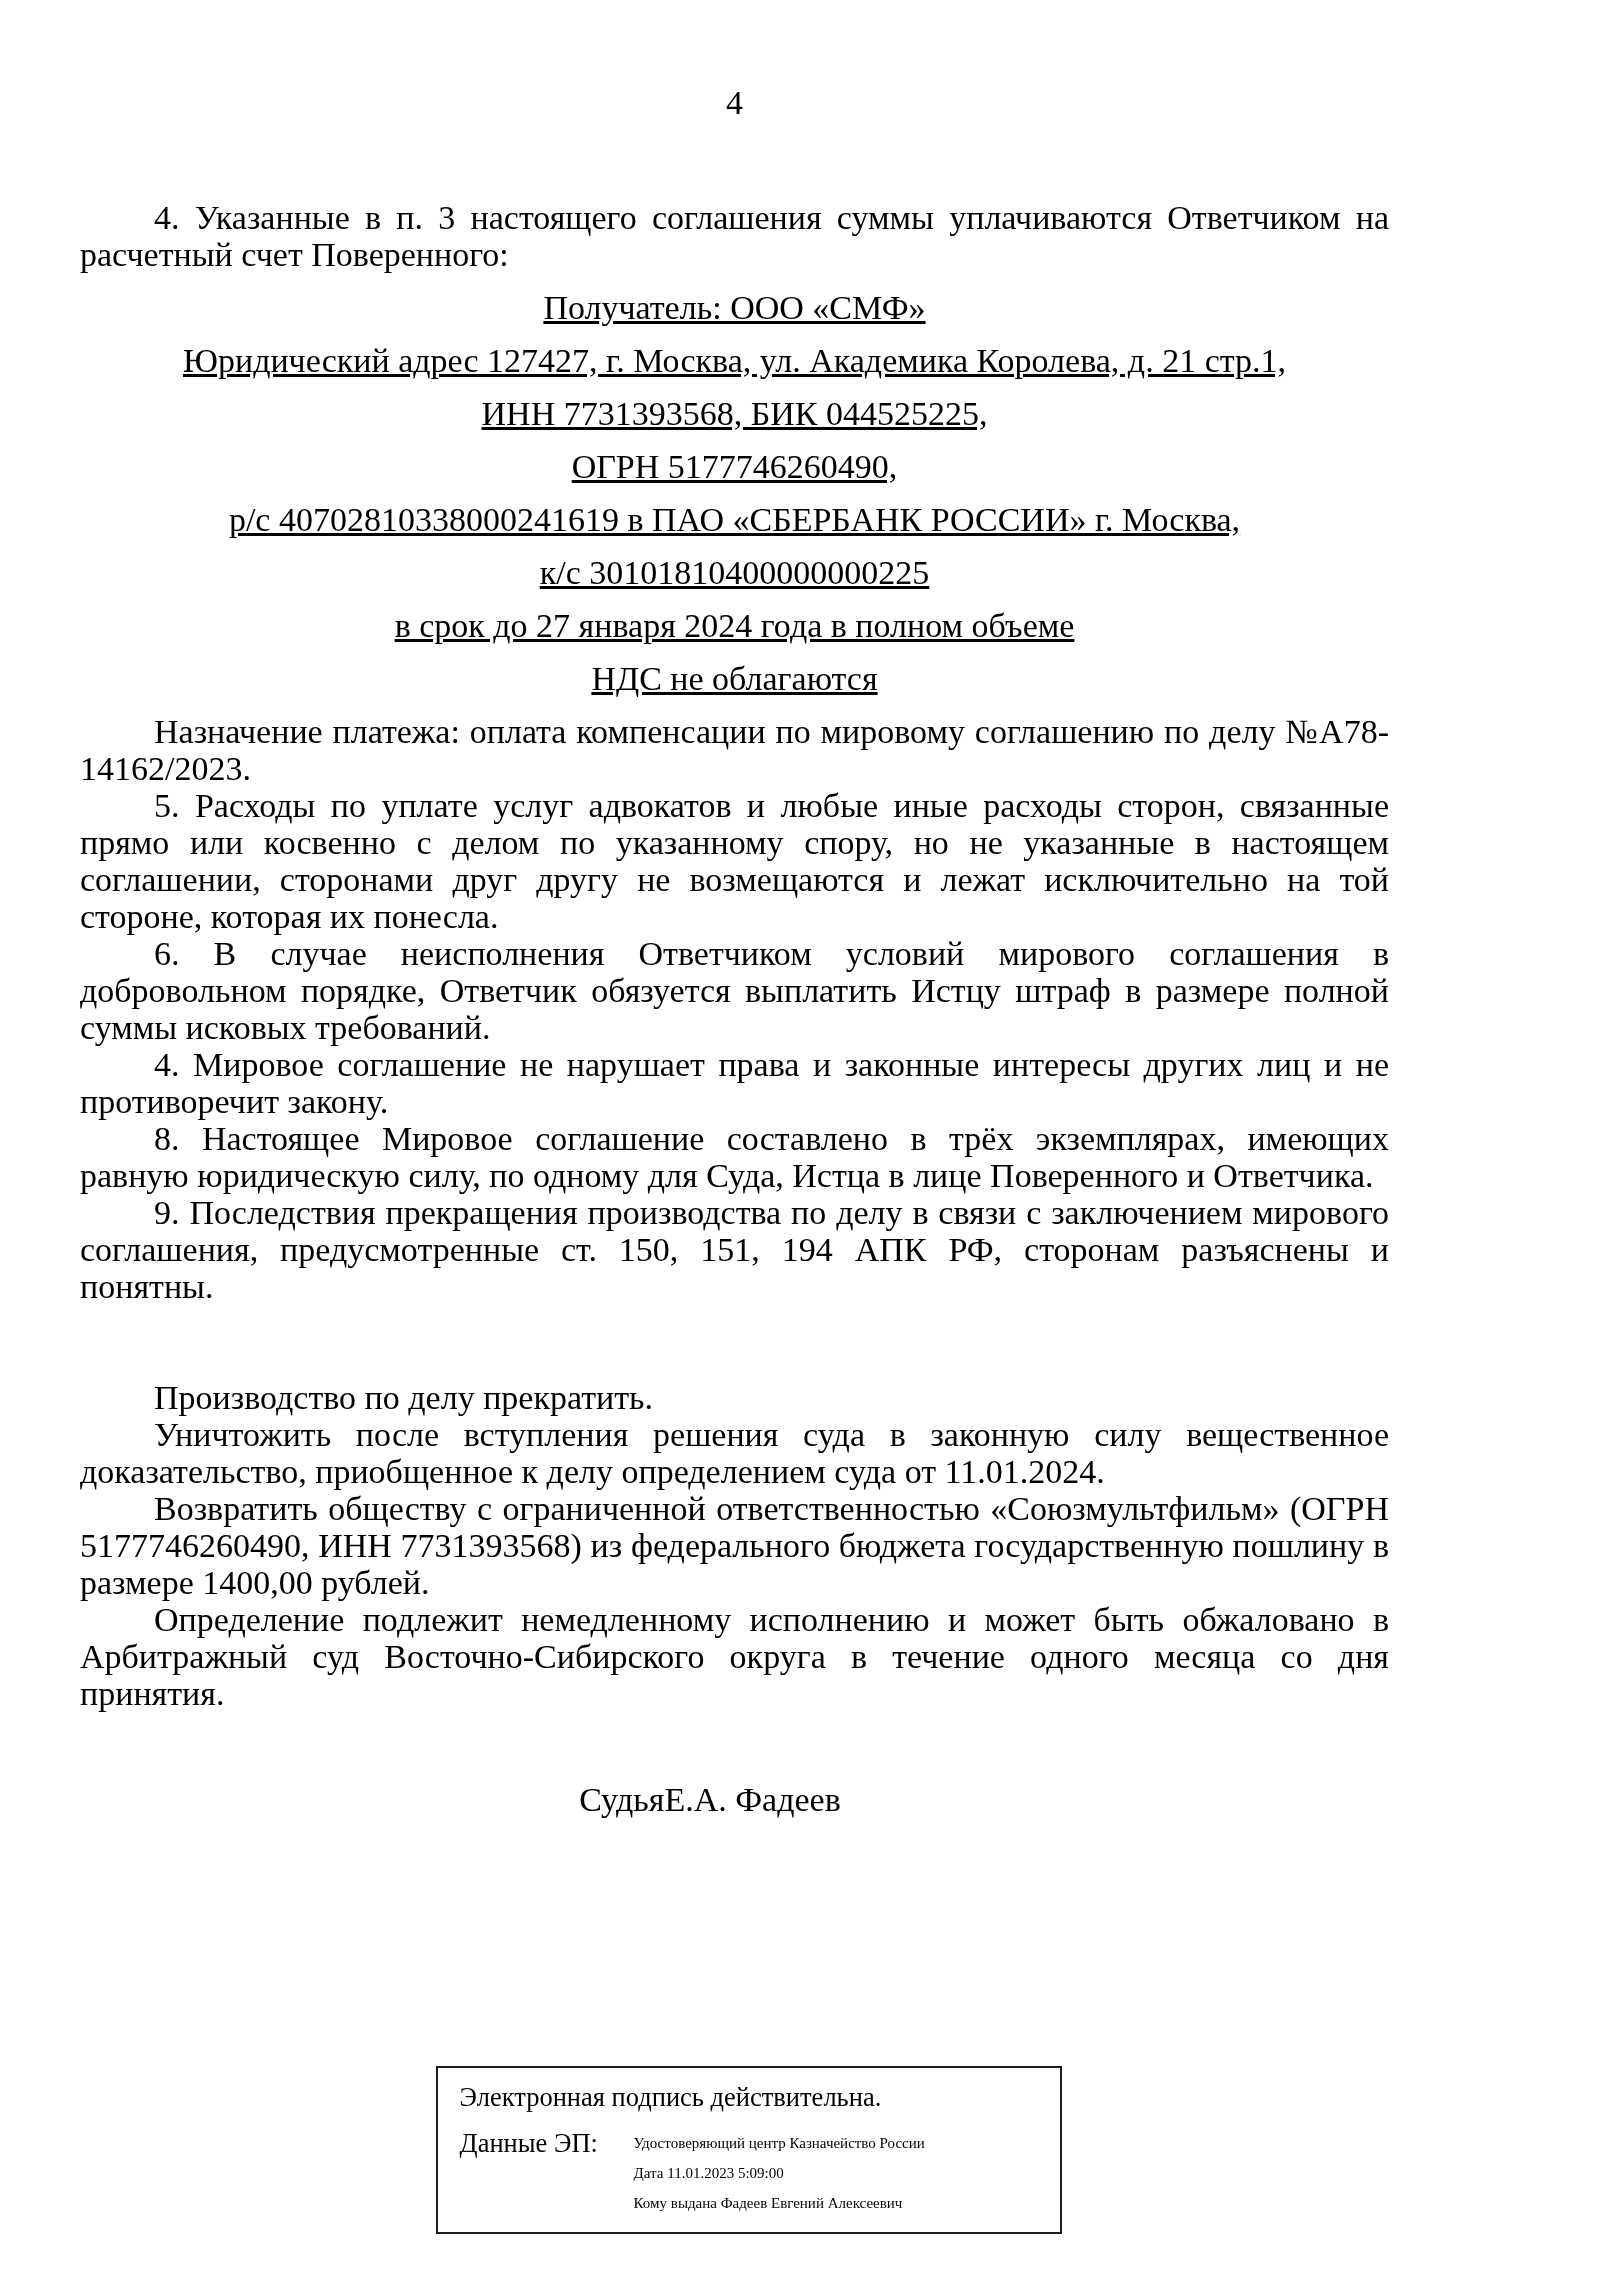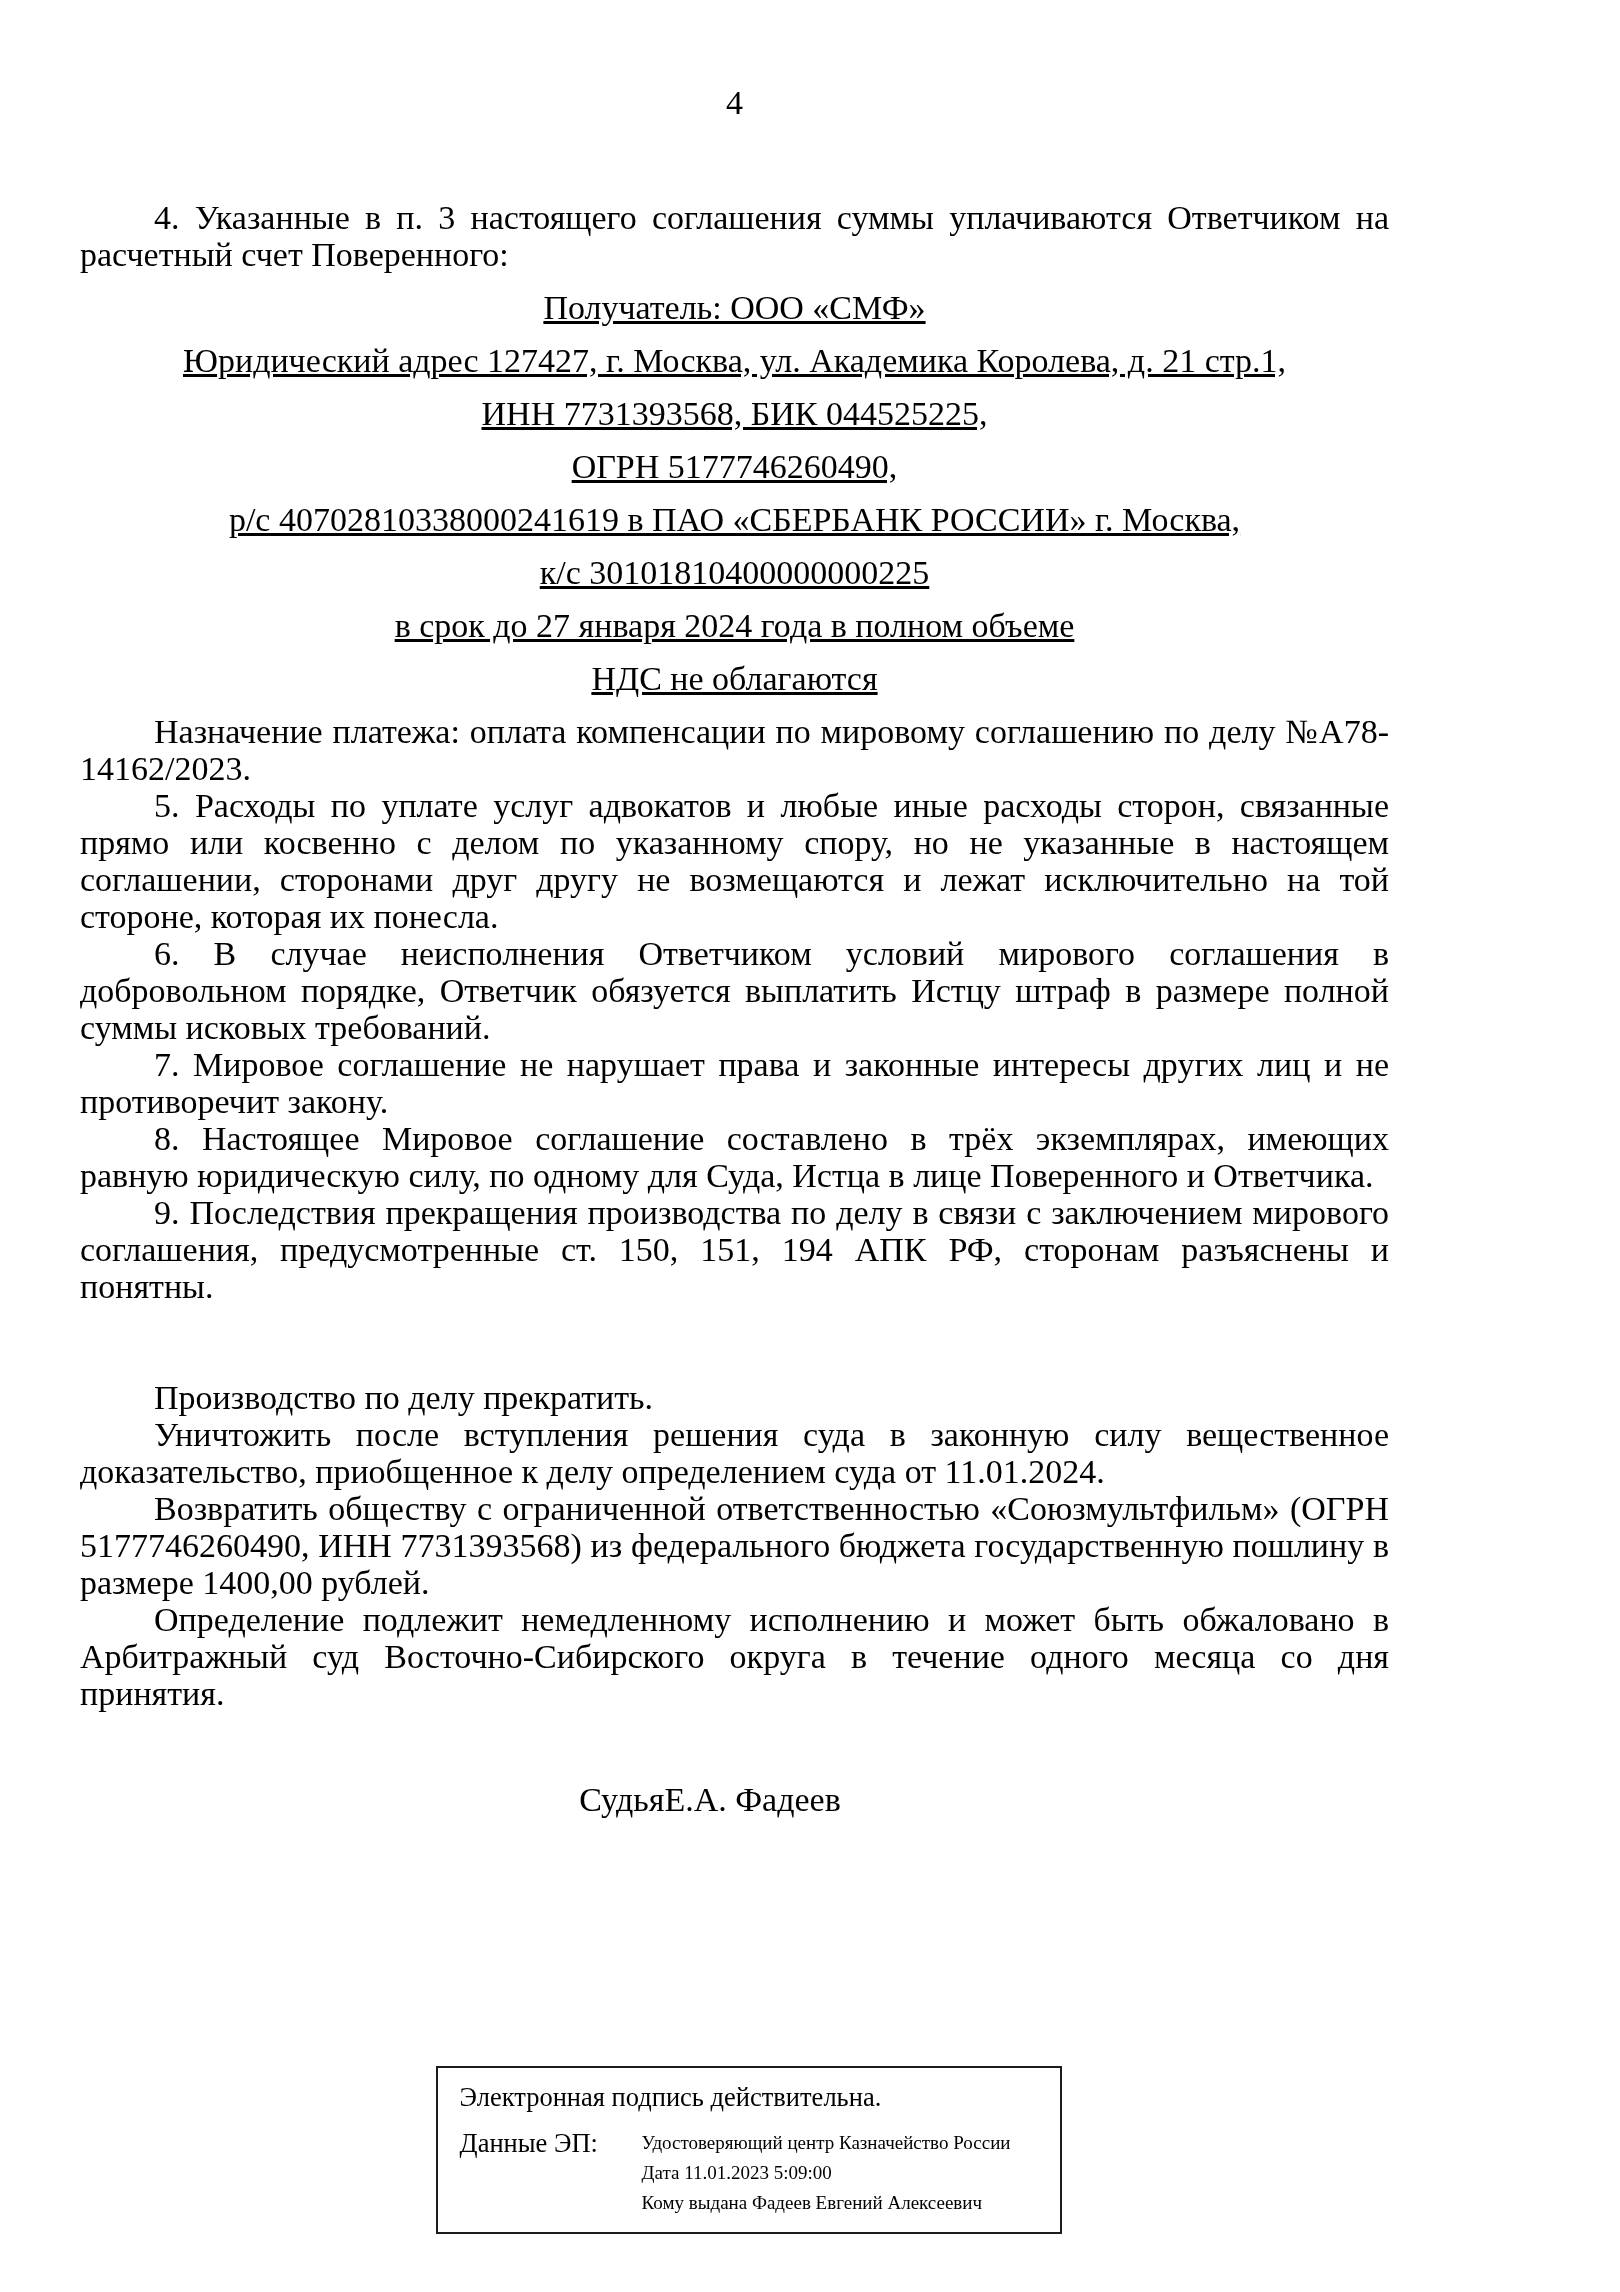--- a/index.html
+++ b/index.html
@@ -74,23 +74,22 @@
     display: flex;
     margin-top: 13.7px;
   }
   .esign-label {
     font-size: 26.5px;
     line-height: 31px;
     width: 174px;
     flex: 0 0 174px;
   }
   .esign-details {
-    font-size: 19px;
+    font-size: 15px;
     line-height: 30px;
-    margin-left: 8px;
   }
   .esign-details > div {
     white-space: nowrap;
   }
 </style>
 </head>
 <body>
 
 <div class="page">
 
@@ -105,21 +104,21 @@
     <div class="plain-line">ИНН 7731393568, БИК 044525225,</div>
     <div class="plain-line">ОГРН 5177746260490,</div>
     <div class="plain-line">р/с 40702810338000241619 в ПАО «СБЕРБАНК РОССИИ» г. Москва,</div>
     <div class="plain-line">к/с 30101810400000000225</div>
     <div class="plain-line">в срок до 27 января 2024 года в полном объеме</div>
     <div class="plain-line">НДС не облагаются</div>
 
     <p class="para">Назначение платежа: оплата компенсации по мировому соглашению по делу №А78-14162/2023.</p>
     <p class="para">5. Расходы по уплате услуг адвокатов и любые иные расходы сторон, связанные прямо или косвенно с делом по указанному спору, но не указанные в настоящем соглашении, сторонами друг другу не возмещаются и лежат исключительно на той стороне, которая их понесла.</p>
     <p class="para">6. В случае неисполнения Ответчиком условий мирового соглашения в добровольном порядке, Ответчик обязуется выплатить Истцу штраф в размере полной суммы исковых требований.</p>
-    <p class="para">7. Мировое соглашение не нарушает права и законные интересы других лиц и не противоречит закону.</p>
+    <p class="para">4. Мировое соглашение не нарушает права и законные интересы других лиц и не противоречит закону.</p>
     <p class="para">8. Настоящее Мировое соглашение составлено в трёх экземплярах, имеющих равную юридическую силу, по одному для Суда, Истца в лице Поверенного и Ответчика.</p>
     <p class="para">9. Последствия прекращения производства по делу в связи с заключением мирового соглашения, предусмотренные ст. 150, 151, 194 АПК РФ, сторонам разъяснены и понятны.</p>
 
     <p class="para section-gap">Производство по делу прекратить.</p>
     <p class="para">Уничтожить после вступления решения суда в законную силу вещественное доказательство, приобщенное к делу определением суда от 11.01.2024.</p>
     <p class="para">Возвратить обществу с ограниченной ответственностью «Союзмультфильм» (ОГРН 5177746260490, ИНН 7731393568) из федерального бюджета государственную пошлину в размере 1400,00 рублей.</p>
     <p class="para">Определение подлежит немедленному исполнению и может быть обжаловано в Арбитражный суд Восточно-Сибирского округа в течение одного месяца со дня принятия.</p>
 
     <div class="signature-row">
       <span>Судья</span>

